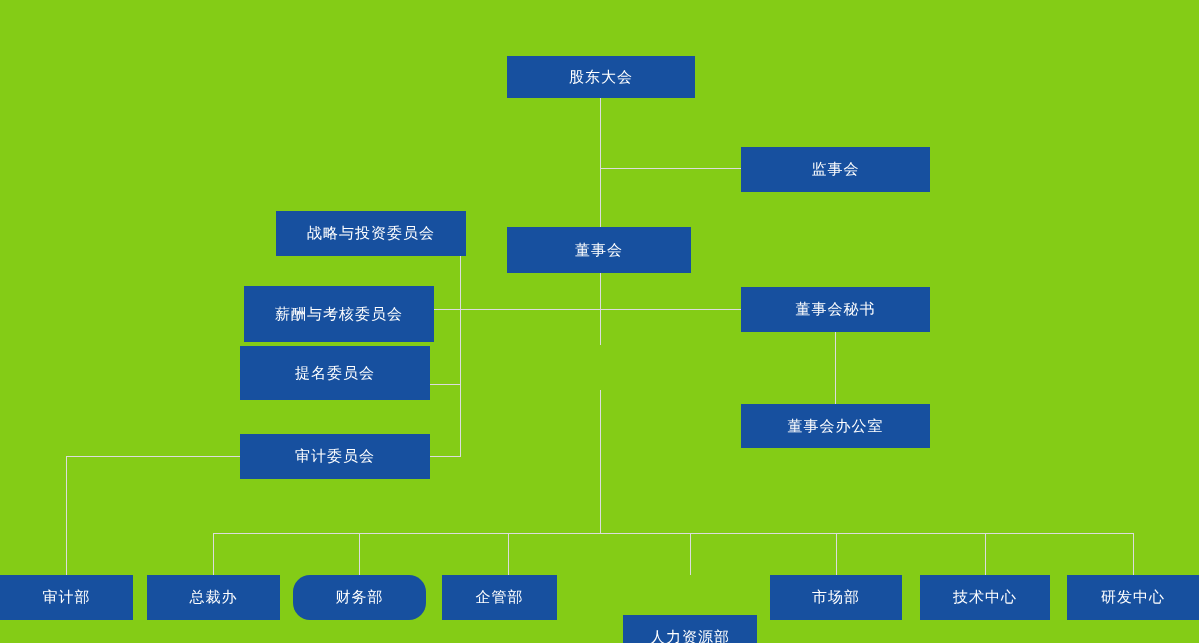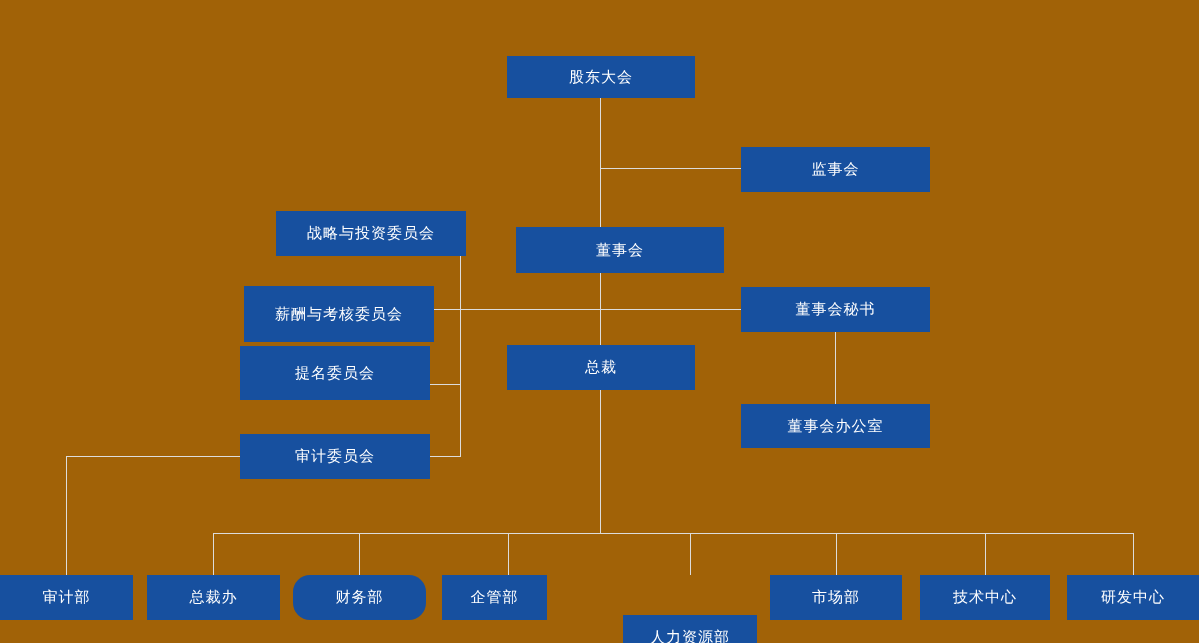--- a/index.html
+++ b/index.html
@@ -1,20 +1,20 @@
 <!DOCTYPE html>
 <html style="--node-bg: #17509F; --node-text: #FFFFFF; --connector: #DCDCDC;"><head>
 <meta charset="utf-8">
 <style>
   html, body { margin: 0; padding: 0; background: #ffffff; }
   .canvas {
     position: relative;
     width: 1199px;
     height: 643px;
-    background: #a16207;
+    background: #84cc16;
     overflow: hidden;
     font-family: Liberation Serif, serif;
   }
   .node {
     position: absolute;
     display: flex;
     align-items: center;
     justify-content: center;
     background: var(--node-bg, #17509F);
     color: var(--node-text, #ffffff);
@@ -24,31 +24,31 @@
     box-sizing: border-box;
   }
   .line { position: absolute; background: var(--connector, #dcdcdc); }
   .h { height: 1px; }
   .v { width: 1px; }
 
   
   .p-shareholders   { left: 507px; top: 56px;  width: 188px; height: 42px; }
   .p-supervisory    { left: 741px; top: 147px; width: 189px; height: 45px; }
   .p-strategy       { left: 240px; top: 211px; width: 190px; height: 45px; margin-left: 36px; }
-  .p-board          { left: 507px; top: 227px; width: 208px; height: 46px; margin-left: 9px; }
+  .p-board          { left: 507px; top: 227px; width: 184px; height: 46px; }
   .p-compensation   { left: 244px; top: 286px; width: 190px; height: 56px; }
   .p-secretary      { left: 741px; top: 287px; width: 189px; height: 45px; }
   .p-president      { left: 507px; top: 345px; width: 188px; height: 45px; }
   .p-nomination     { left: 240px; top: 346px; width: 190px; height: 54px; }
   .p-office         { left: 741px; top: 404px; width: 189px; height: 44px; }
   .p-audit-comm     { left: 240px; top: 434px; width: 190px; height: 45px; }
   .p-audit-dept     { left: 0px;    top: 575px; width: 133px; height: 45px; }
   .p-president-off  { left: 147px;  top: 575px; width: 133px; height: 45px; }
   .p-finance        { left: 293px;  top: 575px; width: 133px; height: 45px; border-radius: 17px; }
-  .p-enterprise     { left: 442px;  top: 575px; width: 105px; height: 45px; }
+  .p-enterprise     { left: 442px;  top: 575px; width: 115px; height: 45px; }
   .p-hr             { left: 623px;  top: 575px; width: 134px; height: 45px; margin-top: 40px; }
   .p-marketing      { left: 770px;  top: 575px; width: 132px; height: 45px; }
   .p-tech           { left: 920px;  top: 575px; width: 130px; height: 45px; }
   .p-rd             { left: 1067px; top: 575px; width: 132px; height: 45px; }
 </style>
 </head>
 <body style="background: rgb(255, 255, 255);">
 
 <div class="canvas">
 
@@ -72,21 +72,20 @@
   <div class="line v" style="left:836px;  top:533px; height:42px;"></div>
   <div class="line v" style="left:985px;  top:533px; height:42px;"></div>
   <div class="line v" style="left:1133px; top:533px; height:42px;"></div>
 
   <div class="node p-shareholders">股东大会</div>
   <div class="node p-supervisory">监事会</div>
   <div class="node p-strategy">战略与投资委员会</div>
   <div class="node p-board">董事会</div>
   <div class="node p-compensation">薪酬与考核委员会</div>
   <div class="node p-secretary">董事会秘书</div>
-  <div class="node p-president">总裁</div>
   <div class="node p-nomination">提名委员会</div>
   <div class="node p-office">董事会办公室</div>
   <div class="node p-audit-comm">审计委员会</div>
   <div class="node p-audit-dept">审计部</div>
   <div class="node p-president-off">总裁办</div>
   <div class="node p-finance">财务部</div>
   <div class="node p-enterprise">企管部</div>
   <div class="node p-hr">人力资源部</div>
   <div class="node p-marketing">市场部</div>
   <div class="node p-tech">技术中心</div>

